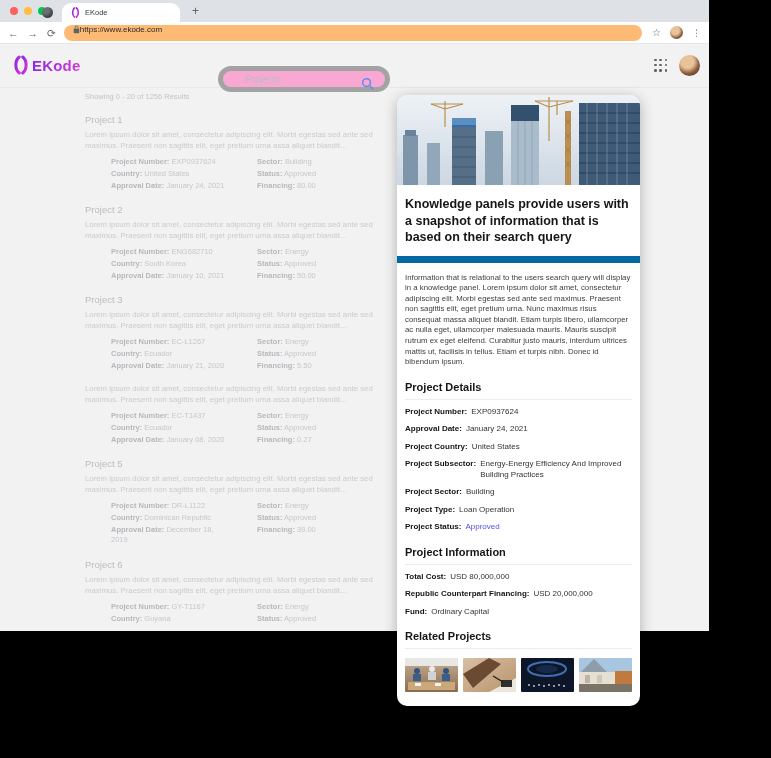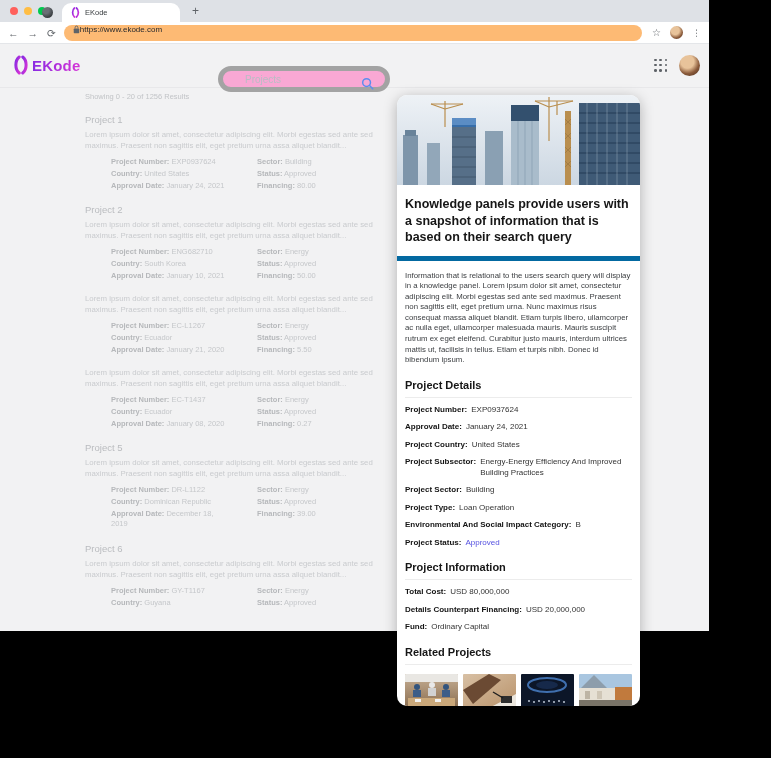--- a/index.html
+++ b/index.html
@@ -59,21 +59,21 @@
   .rmeta{display:grid;grid-template-columns:146px 1fr;row-gap:1.5px;}
   .mcell{font-size:7.5px;line-height:10.5px;padding-left:26px;}
   .mlabel{font-weight:bold;color:#b6b8bb;}
   .mval{color:#c5c7ca;}
 
   
   .panel{position:absolute;left:397px;top:95px;width:243px;height:611px;background:#fff;
     border-radius:10px;box-shadow:0 3px 14px rgba(0,0,0,.28);overflow:hidden;z-index:5;}
   .hero{width:243px;height:90px;display:block;}
   .ptitle{padding:11px 8px 10px;font-size:12.5px;line-height:16.5px;font-weight:bold;color:#161616;
-    border-bottom:5px solid #0369a1;}
+    border-bottom:7px solid #0369a1;}
   .pdesc{margin:10px 8px;font-size:7.8px;line-height:10.6px;color:#3a3d40;}
   .sechead{margin:13px 8px 0;padding-bottom:6px;font-size:11px;font-weight:bold;color:#161616;
     border-bottom:1px solid #ececec;}
   .drow{display:flex;gap:4px;margin:7px 8px;font-size:8px;line-height:10.5px;}
   .dlabel{font-weight:bold;color:#141414;white-space:nowrap;}
   .dval{color:#333;}
   .accent .dval{color:#5551e0;}
   .thumbrow{display:flex;gap:5px;margin:9px 8px 0;}
   .relitem{width:53px;}
   .relitem svg{display:block;width:53px;height:34px;border-radius:1px;}
@@ -188,20 +188,21 @@
           <div class="mcell"><span class="mlabel">Project Number:</span> <span class="mval">ENG682710</span></div>
           <div class="mcell"><span class="mlabel">Sector:</span> <span class="mval">Energy</span></div>
           <div class="mcell"><span class="mlabel">Country:</span> <span class="mval">South Korea</span></div>
           <div class="mcell"><span class="mlabel">Status:</span> <span class="mval">Approved</span></div>
           <div class="mcell"><span class="mlabel">Approval Date:</span> <span class="mval">January 10, 2021</span></div>
           <div class="mcell"><span class="mlabel">Financing:</span> <span class="mval">50.00</span></div>
         </div>
       </div>
 
       <div class="rcard">
+        <div class="rtitle">Project 3</div>
         <div class="rdesc">Lorem ipsum dolor sit amet, consectetur adipiscing elit. Morbi egestas sed ante sed maximus. Praesent non sagittis elit, eget pretium urna assa aliquet blandit...</div>
         <div class="rmeta">
           <div class="mcell"><span class="mlabel">Project Number:</span> <span class="mval">EC-L1267</span></div>
           <div class="mcell"><span class="mlabel">Sector:</span> <span class="mval">Energy</span></div>
           <div class="mcell"><span class="mlabel">Country:</span> <span class="mval">Ecuador</span></div>
           <div class="mcell"><span class="mlabel">Status:</span> <span class="mval">Approved</span></div>
           <div class="mcell"><span class="mlabel">Approval Date:</span> <span class="mval">January 21, 2020</span></div>
           <div class="mcell"><span class="mlabel">Financing:</span> <span class="mval">5.50</span></div>
         </div>
       </div>
@@ -337,36 +338,32 @@
         <span class="dval">Energy-Energy Efficiency And Improved Building Practices</span>
       </div>
     <div class="drow">
         <span class="dlabel">Project Sector:</span>
         <span class="dval">Building</span>
       </div>
     <div class="drow">
         <span class="dlabel">Project Type:</span>
         <span class="dval">Loan Operation</span>
       </div>
-    <div class="drow">
-        <span class="dlabel">Environmental And Social Impact Category:</span>
-        <span class="dval">B</span>
-      </div>
     <div class="drow accent">
         <span class="dlabel">Project Status:</span>
         <span class="dval">Approved</span>
       </div>
 
     <div class="sechead">Project Information</div>
     <div class="drow">
         <span class="dlabel">Total Cost:</span>
         <span class="dval">USD 80,000,000</span>
       </div>
     <div class="drow">
-        <span class="dlabel">Details Counterpart Financing:</span>
+        <span class="dlabel">Republic Counterpart Financing:</span>
         <span class="dval">USD 20,000,000</span>
       </div>
     <div class="drow">
         <span class="dlabel">Fund:</span>
         <span class="dval">Ordinary Capital</span>
       </div>
 
     <div class="sechead">Related Projects</div>
     <div class="thumbrow">
 

